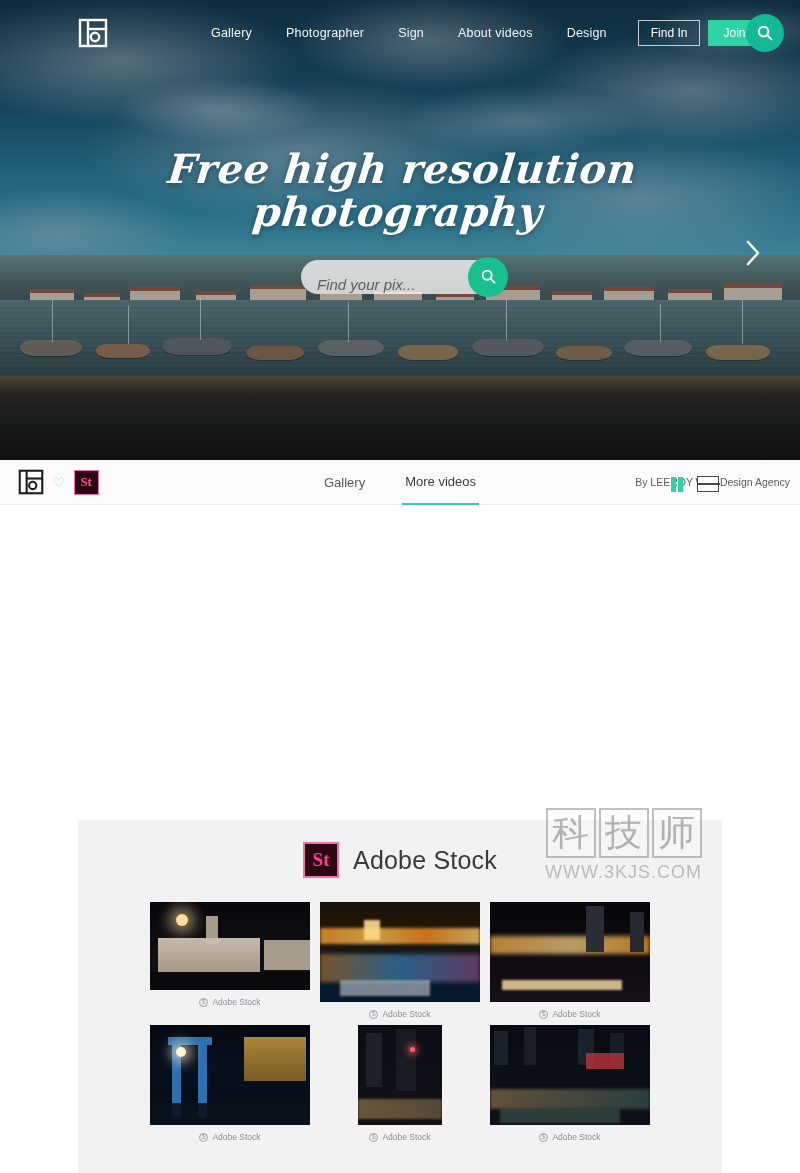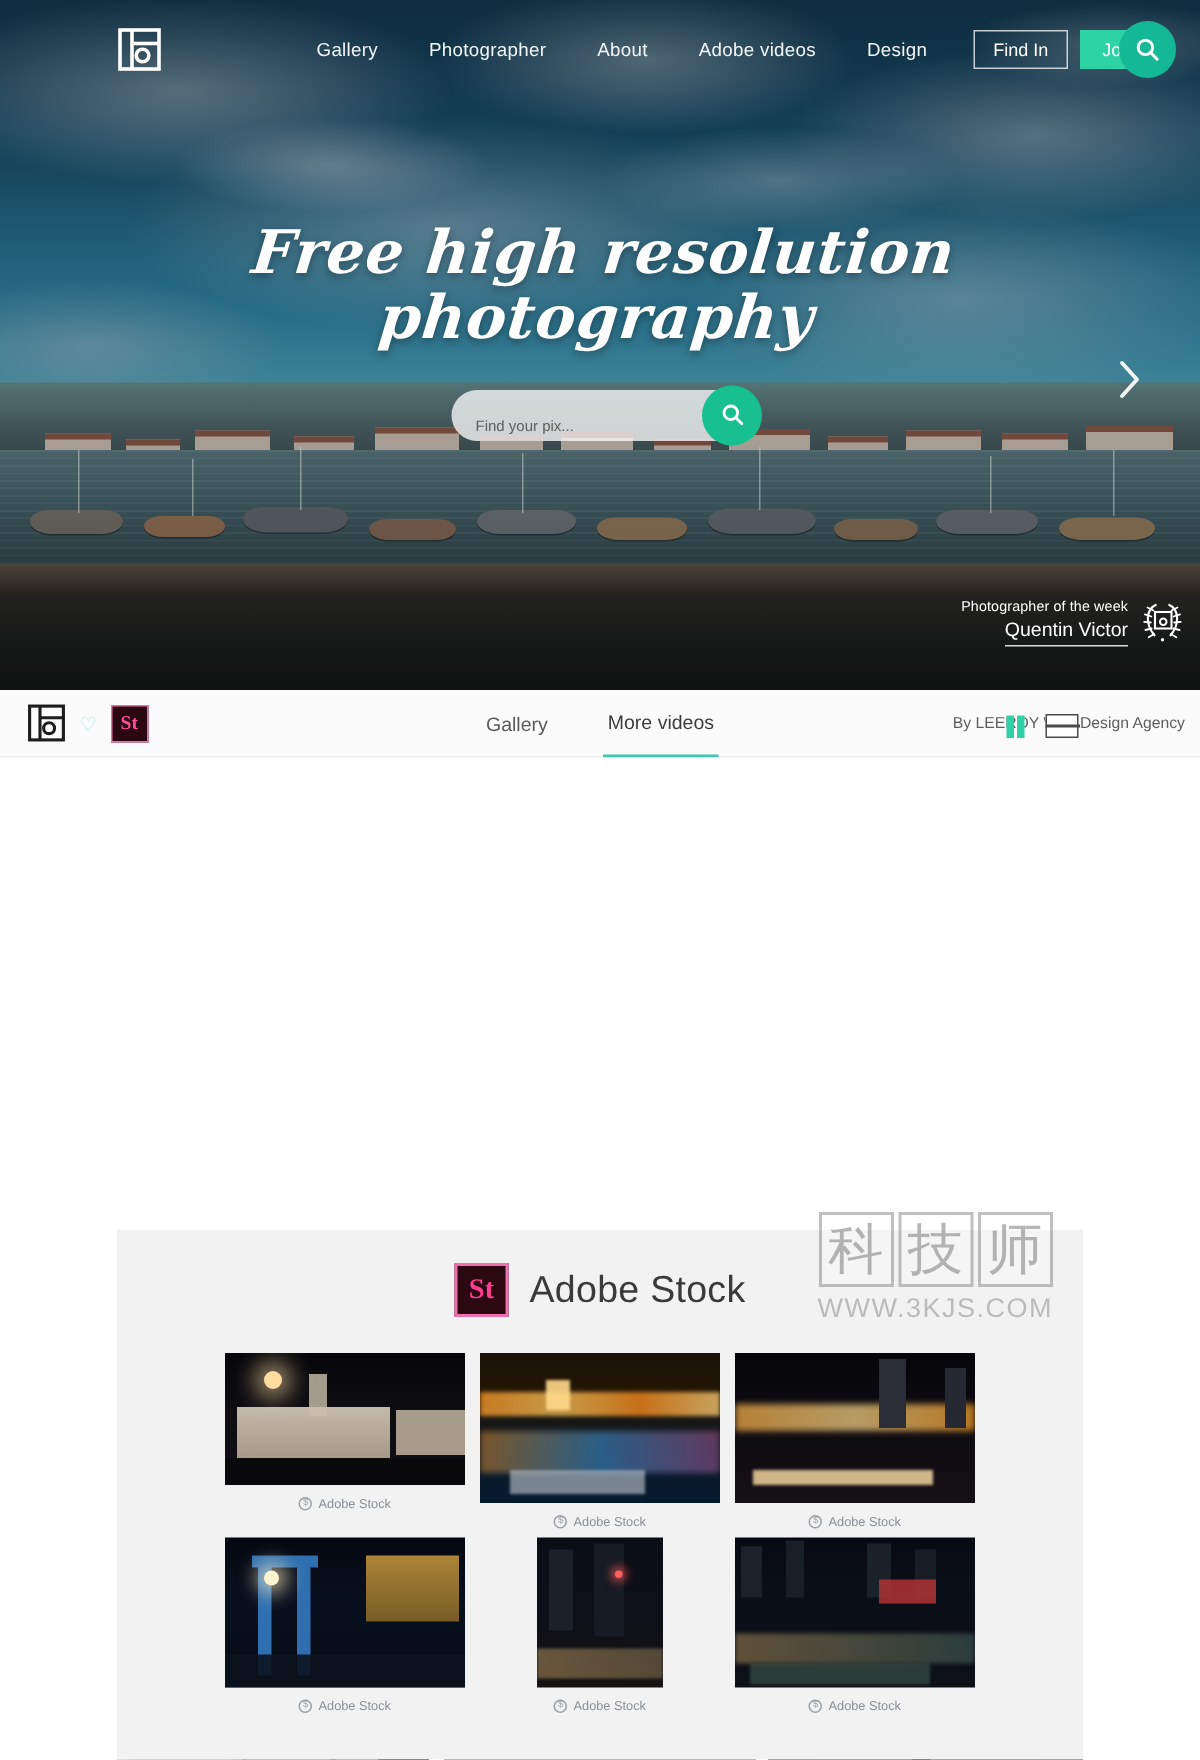--- a/index.html
+++ b/index.html
@@ -120,21 +120,21 @@
     transform: skewX(-6deg);
   }
   .hero-title .l2 { display: block; }
   .hero-searchbar {
     margin: 26px auto 0; width: 198px; height: 34px;
     background: rgba(248,248,248,0.78); border-radius: 17px;
     display: flex; align-items: center; position: relative;
   }
   .hero-searchbar input {
     flex: 1; border: none; outline: none; background: transparent;
-    font-size: 10px; color: #4a4a4a;
+    font-size: 15px; font-style: italic; color: #4a4a4a;
     padding-left: 16px; font-family: "Liberation Sans", sans-serif; margin-top: 16px;
   }
   .hero-searchbar input::placeholder { color: #5e5e5e; opacity: 1; }
   .hero-search-btn {
     position: absolute; right: -9px; top: -3px;
     width: 40px; height: 40px; border-radius: 50%; background: #18c08f;
     display: flex; align-items: center; justify-content: center; cursor: pointer;
     border: none;
   }
   .hero-arrow {
@@ -351,22 +351,22 @@
           <rect x="2" y="2" width="26" height="26" fill="none" stroke="#ffffff" stroke-width="2.4"></rect>
           <line x1="10" y1="2" x2="10" y2="28" stroke="#ffffff" stroke-width="2.4"></line>
           <line x1="10" y1="11" x2="28" y2="11" stroke="#ffffff" stroke-width="2.4"></line>
           <circle cx="17" cy="19" r="4.2" fill="none" stroke="#ffffff" stroke-width="2.4"></circle>
         </svg>
       </div>
 
       <div class="nav-links">
         <a class="nav-link">Gallery</a>
         <a class="nav-link">Photographer</a>
-        <a class="nav-link">About</a>
-        <a class="nav-link">Adobe videos</a>
+        <a class="nav-link">Sign</a>
+        <a class="nav-link">About videos</a>
         <a class="nav-link">Design</a>
         <button class="btn-signin">Find In</button>
         <button class="btn-join">Join</button>
       </div>
 
       <div class="nav-search">
         <svg width="18" height="18" viewBox="0 0 18 18">
           <circle cx="7.6" cy="7.6" r="4.8" fill="none" stroke="#ffffff" stroke-width="2"></circle>
           <line x1="11.2" y1="11.2" x2="15.4" y2="15.4" stroke="#ffffff" stroke-width="2" stroke-linecap="round"></line>
         </svg>
@@ -389,37 +389,20 @@
         </button>
       </div>
     </div>
 
     <div class="hero-arrow">
       <svg width="18" height="30" viewBox="0 0 18 30">
         <polyline points="4,4 14,15 4,26" fill="none" stroke="#ffffff" stroke-width="2.6" stroke-linecap="round" stroke-linejoin="round"></polyline>
       </svg>
     </div>
 
-    <div class="potw">
-      <div class="potw-txt">
-        <div class="potw-label">Photographer of the week</div>
-        <div class="potw-name">Quentin Victor</div>
-      </div>
-      <div>
-        <svg width="34" height="34" viewBox="0 0 34 34">
-          <path d="M13 5 C6 8 5 18 12 26" fill="none" stroke="#ffffff" stroke-width="1.4"></path>
-          <path d="M21 5 C28 8 29 18 22 26" fill="none" stroke="#ffffff" stroke-width="1.4"></path>
-          <path d="M11 9 l-4 -2 M9.6 13 l-4.3 -1.4 M9.2 17 l-4.4 -0.4 M9.8 21 l-4.2 1 M11.4 24.6 l-3.6 2.2" stroke="#ffffff" stroke-width="1.2" fill="none" stroke-linecap="round"></path>
-          <path d="M23 9 l4 -2 M24.4 13 l4.3 -1.4 M24.8 17 l4.4 -0.4 M24.2 21 l4.2 1 M22.6 24.6 l3.6 2.2" stroke="#ffffff" stroke-width="1.2" fill="none" stroke-linecap="round"></path>
-          <rect x="12" y="10" width="11" height="11" fill="none" stroke="#ffffff" stroke-width="1.4"></rect>
-          <circle cx="17.5" cy="16.5" r="2.2" fill="none" stroke="#ffffff" stroke-width="1.3"></circle>
-          <circle cx="17" cy="28.5" r="1.1" fill="#ffffff"></circle>
-        </svg>
-      </div>
-    </div>
   </section>
 
   <div class="tabbar">
     <div class="tabbar-left">
       <div>
         <svg width="26" height="26" viewBox="0 0 30 30">
           <rect x="2" y="2" width="26" height="26" fill="none" stroke="#1d1d1d" stroke-width="2.4"></rect>
           <line x1="10" y1="2" x2="10" y2="28" stroke="#1d1d1d" stroke-width="2.4"></line>
           <line x1="10" y1="11" x2="28" y2="11" stroke="#1d1d1d" stroke-width="2.4"></line>
           <circle cx="17" cy="19" r="4.2" fill="none" stroke="#1d1d1d" stroke-width="2.4"></circle>

